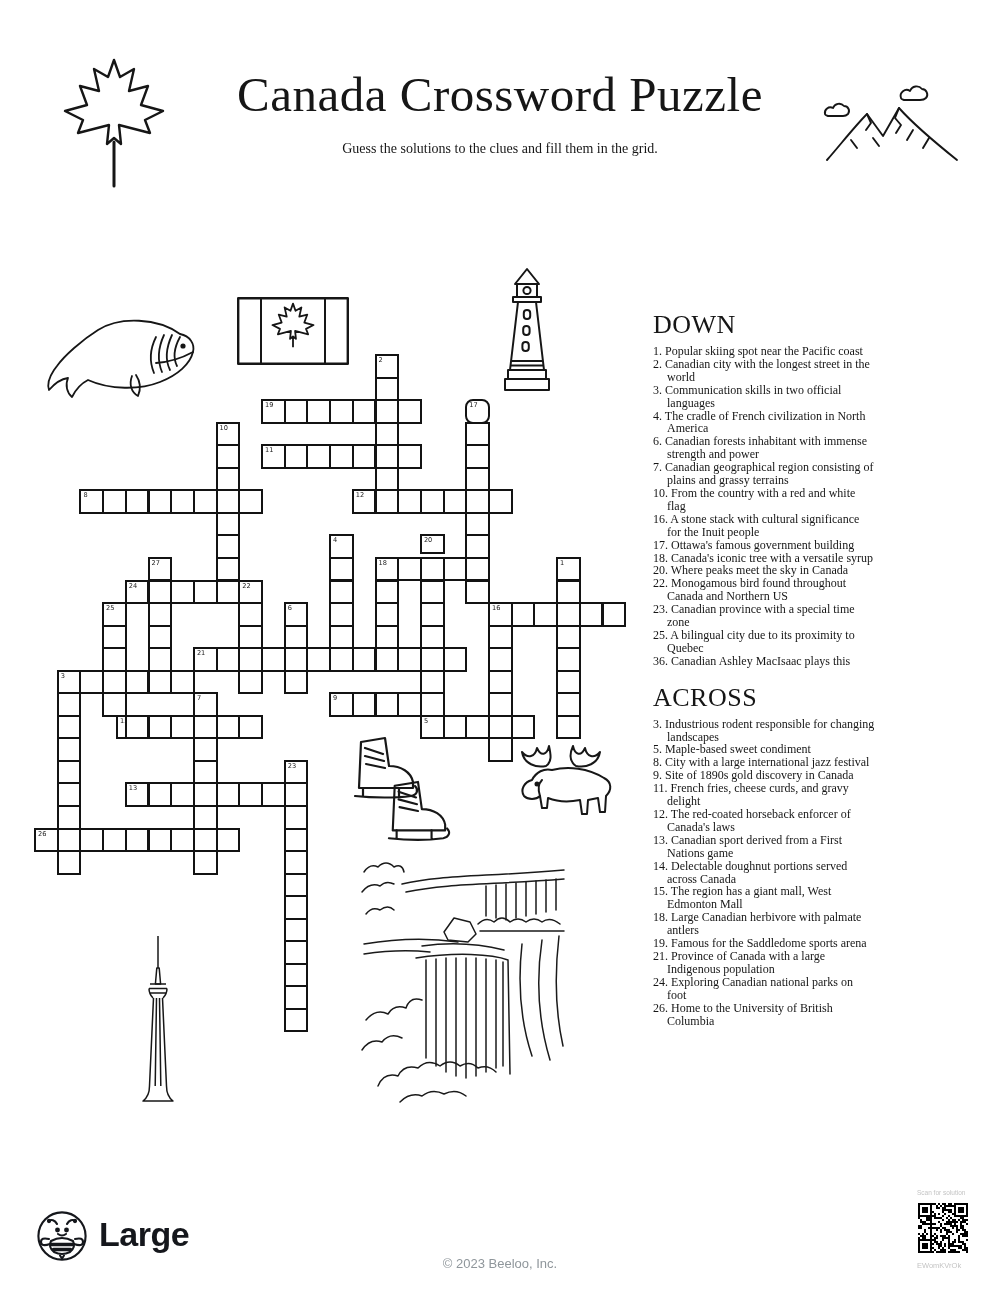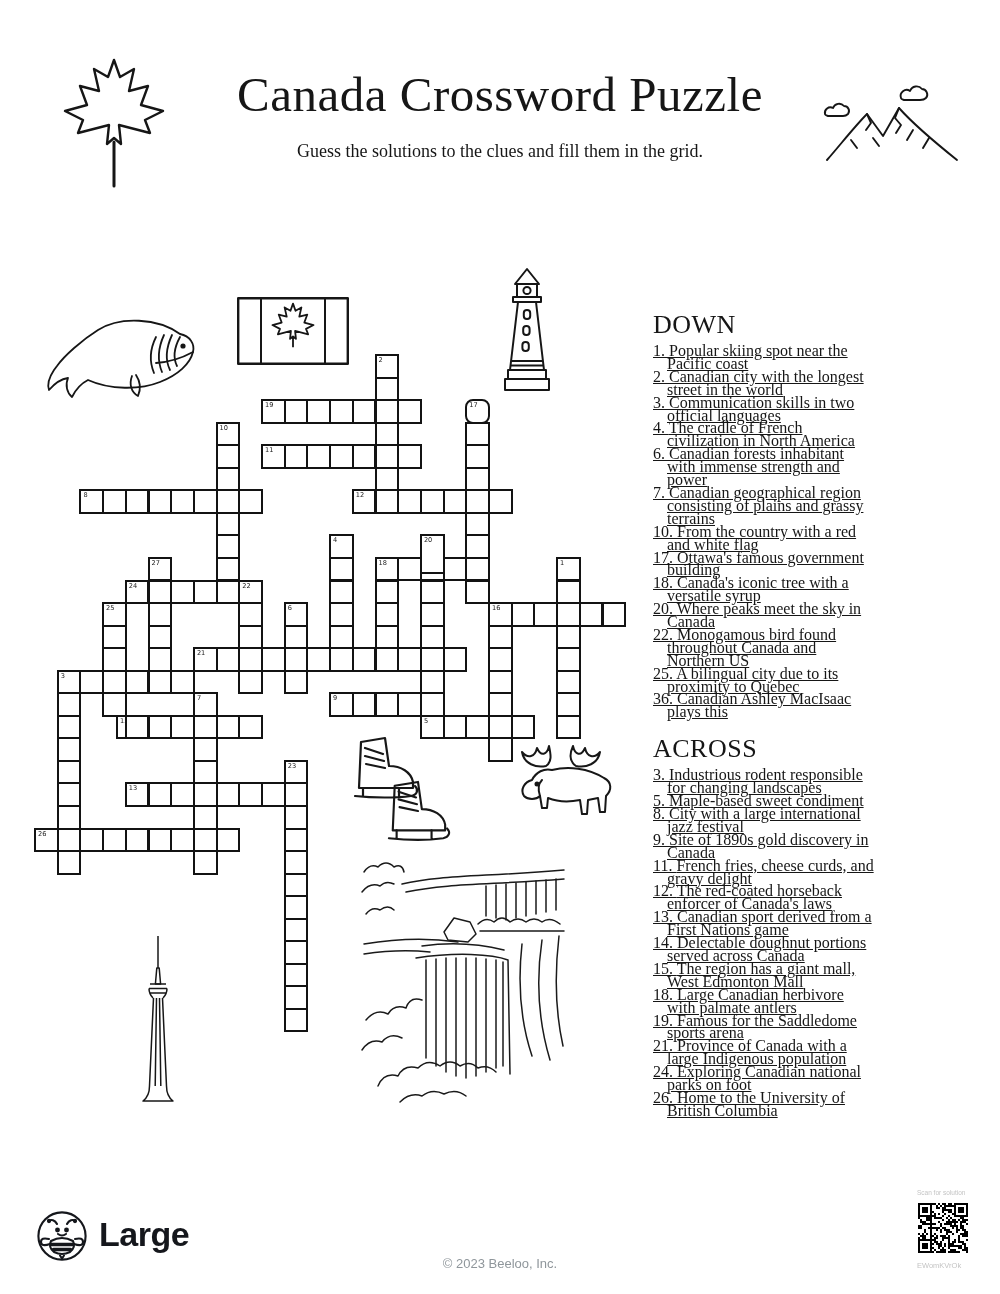--- a/index.html
+++ b/index.html
@@ -1,25 +1,25 @@
 <!DOCTYPE html>
 <html><head>
 <meta charset="utf-8">
 <style>
   html,body{margin:0;padding:0;background:#e8e8e8;}
   #page{position:relative;width:1000px;height:1294px;background:#ffffff;margin:0 auto;overflow:hidden;
         font-family:"Liberation Serif", serif;color:#161616;}
   .abs{position:absolute;}
   
   #title{left:0;top:66px;width:1000px;text-align:center;font-size:49px;letter-spacing:0.5px;}
-  #subtitle{left:0;top:141px;width:1000px;text-align:center;font-size:18px;}
+  #subtitle{left:0;top:141px;width:1000px;text-align:center;font-size:14px;}
   
   #clues{left:653px;top:310px;width:222px;}
   .clue-head{font-size:26px;letter-spacing:0.5px;margin:0 0 5px 0;font-weight:400;}
-  .clue-list{list-style:none;margin:0 0 15px 0;padding:0;font-size:16px;line-height:12.9px;text-decoration:underline;}
+  .clue-list{list-style:none;margin:0 0 15px 0;padding:0;font-size:12px;line-height:12.9px;}
   .clue-list li{padding-left:14px;text-indent:-14px;}
   .clue-num{display:inline;}
   
   .cell{position:absolute;background:#fff;border:2px solid #131313;box-sizing:border-box;}
   .cellnum{position:absolute;top:0px;left:2px;font-family:"DejaVu Sans", sans-serif;font-size:6.6px;line-height:8px;color:#222;}
   
   svg{display:block;}
   
   #brand-text{left:99px;top:1215px;font-family:"Liberation Sans", sans-serif;font-weight:bold;
               font-size:34px;color:#15171c;letter-spacing:-0.5px;}
@@ -142,24 +142,26 @@
   <div class="abs" id="clues">
     <h2 class="clue-head">DOWN</h2>
     <ul class="clue-list" id="down-list">
         <li><span class="clue-num">1. </span>Popular skiing spot near the Pacific coast</li>
         <li><span class="clue-num">2. </span>Canadian city with the longest street in the world</li>
         <li><span class="clue-num">3. </span>Communication skills in two official languages</li>
         <li><span class="clue-num">4. </span>The cradle of French civilization in North America</li>
         <li><span class="clue-num">6. </span>Canadian forests inhabitant with immense strength and power</li>
         <li><span class="clue-num">7. </span>Canadian geographical region consisting of plains and grassy terrains</li>
         <li><span class="clue-num">10. </span>From the country with a red and white flag</li>
+        <li><span class="clue-num">16. </span>A stone stack with cultural significance for the Inuit people</li>
         <li><span class="clue-num">17. </span>Ottawa's famous government building</li>
         <li><span class="clue-num">18. </span>Canada's iconic tree with a versatile syrup</li>
         <li><span class="clue-num">20. </span>Where peaks meet the sky in Canada</li>
         <li><span class="clue-num">22. </span>Monogamous bird found throughout Canada and Northern US</li>
+        <li><span class="clue-num">23. </span>Canadian province with a special time zone</li>
         <li><span class="clue-num">25. </span>A bilingual city due to its proximity to Quebec</li>
         <li><span class="clue-num">36. </span>Canadian Ashley MacIsaac plays this</li>
       </ul>
     <h2 class="clue-head">ACROSS</h2>
     <ul class="clue-list" id="across-list">
         <li><span class="clue-num">3. </span>Industrious rodent responsible for changing landscapes</li>
         <li><span class="clue-num">5. </span>Maple-based sweet condiment</li>
         <li><span class="clue-num">8. </span>City with a large international jazz festival</li>
         <li><span class="clue-num">9. </span>Site of 1890s gold discovery in Canada</li>
         <li><span class="clue-num">11. </span>French fries, cheese curds, and gravy delight</li>
@@ -366,21 +368,21 @@
       </div>
       <div class="cell" style="left: 465.3px; top: 421.65px; width: 24.7px; height: 24.55px;"></div>
       <div class="cell" style="left: 465.3px; top: 444.2px; width: 24.7px; height: 24.55px;"></div>
       <div class="cell" style="left: 465.3px; top: 466.75px; width: 24.7px; height: 24.55px;"></div>
       <div class="cell" style="left: 465.3px; top: 511.85px; width: 24.7px; height: 24.55px;"></div>
       <div class="cell" style="left: 465.3px; top: 534.4px; width: 24.7px; height: 24.55px;"></div>
       <div class="cell" style="left: 465.3px; top: 579.5px; width: 24.7px; height: 24.55px;"></div>
       <div class="cell" style="left: 374.5px; top: 579.5px; width: 24.7px; height: 24.55px;"></div>
       <div class="cell" style="left: 374.5px; top: 602.05px; width: 24.7px; height: 24.55px;"></div>
       <div class="cell" style="left: 374.5px; top: 624.6px; width: 24.7px; height: 24.55px;"></div>
-      <div class="cell" style="left: 419.9px; top: 534.4px; width: 24.7px; height: 40px;">
+      <div class="cell" style="left: 419.9px; top: 534.4px; width: 24.7px; height: 20px;">
         <span class="cellnum">20</span>
       </div>
       <div class="cell" style="left: 419.9px; top: 579.5px; width: 24.7px; height: 24.55px;"></div>
       <div class="cell" style="left: 419.9px; top: 602.05px; width: 24.7px; height: 24.55px;"></div>
       <div class="cell" style="left: 419.9px; top: 624.6px; width: 24.7px; height: 24.55px;"></div>
       <div class="cell" style="left: 419.9px; top: 669.7px; width: 24.7px; height: 24.55px;"></div>
       <div class="cell" style="left: 238.3px; top: 602.05px; width: 24.7px; height: 24.55px;"></div>
       <div class="cell" style="left: 238.3px; top: 624.6px; width: 24.7px; height: 24.55px;"></div>
       <div class="cell" style="left: 238.3px; top: 669.7px; width: 24.7px; height: 24.55px;"></div>
       <div class="cell" style="left: 283.7px; top: 759.9px; width: 24.7px; height: 24.55px;">

